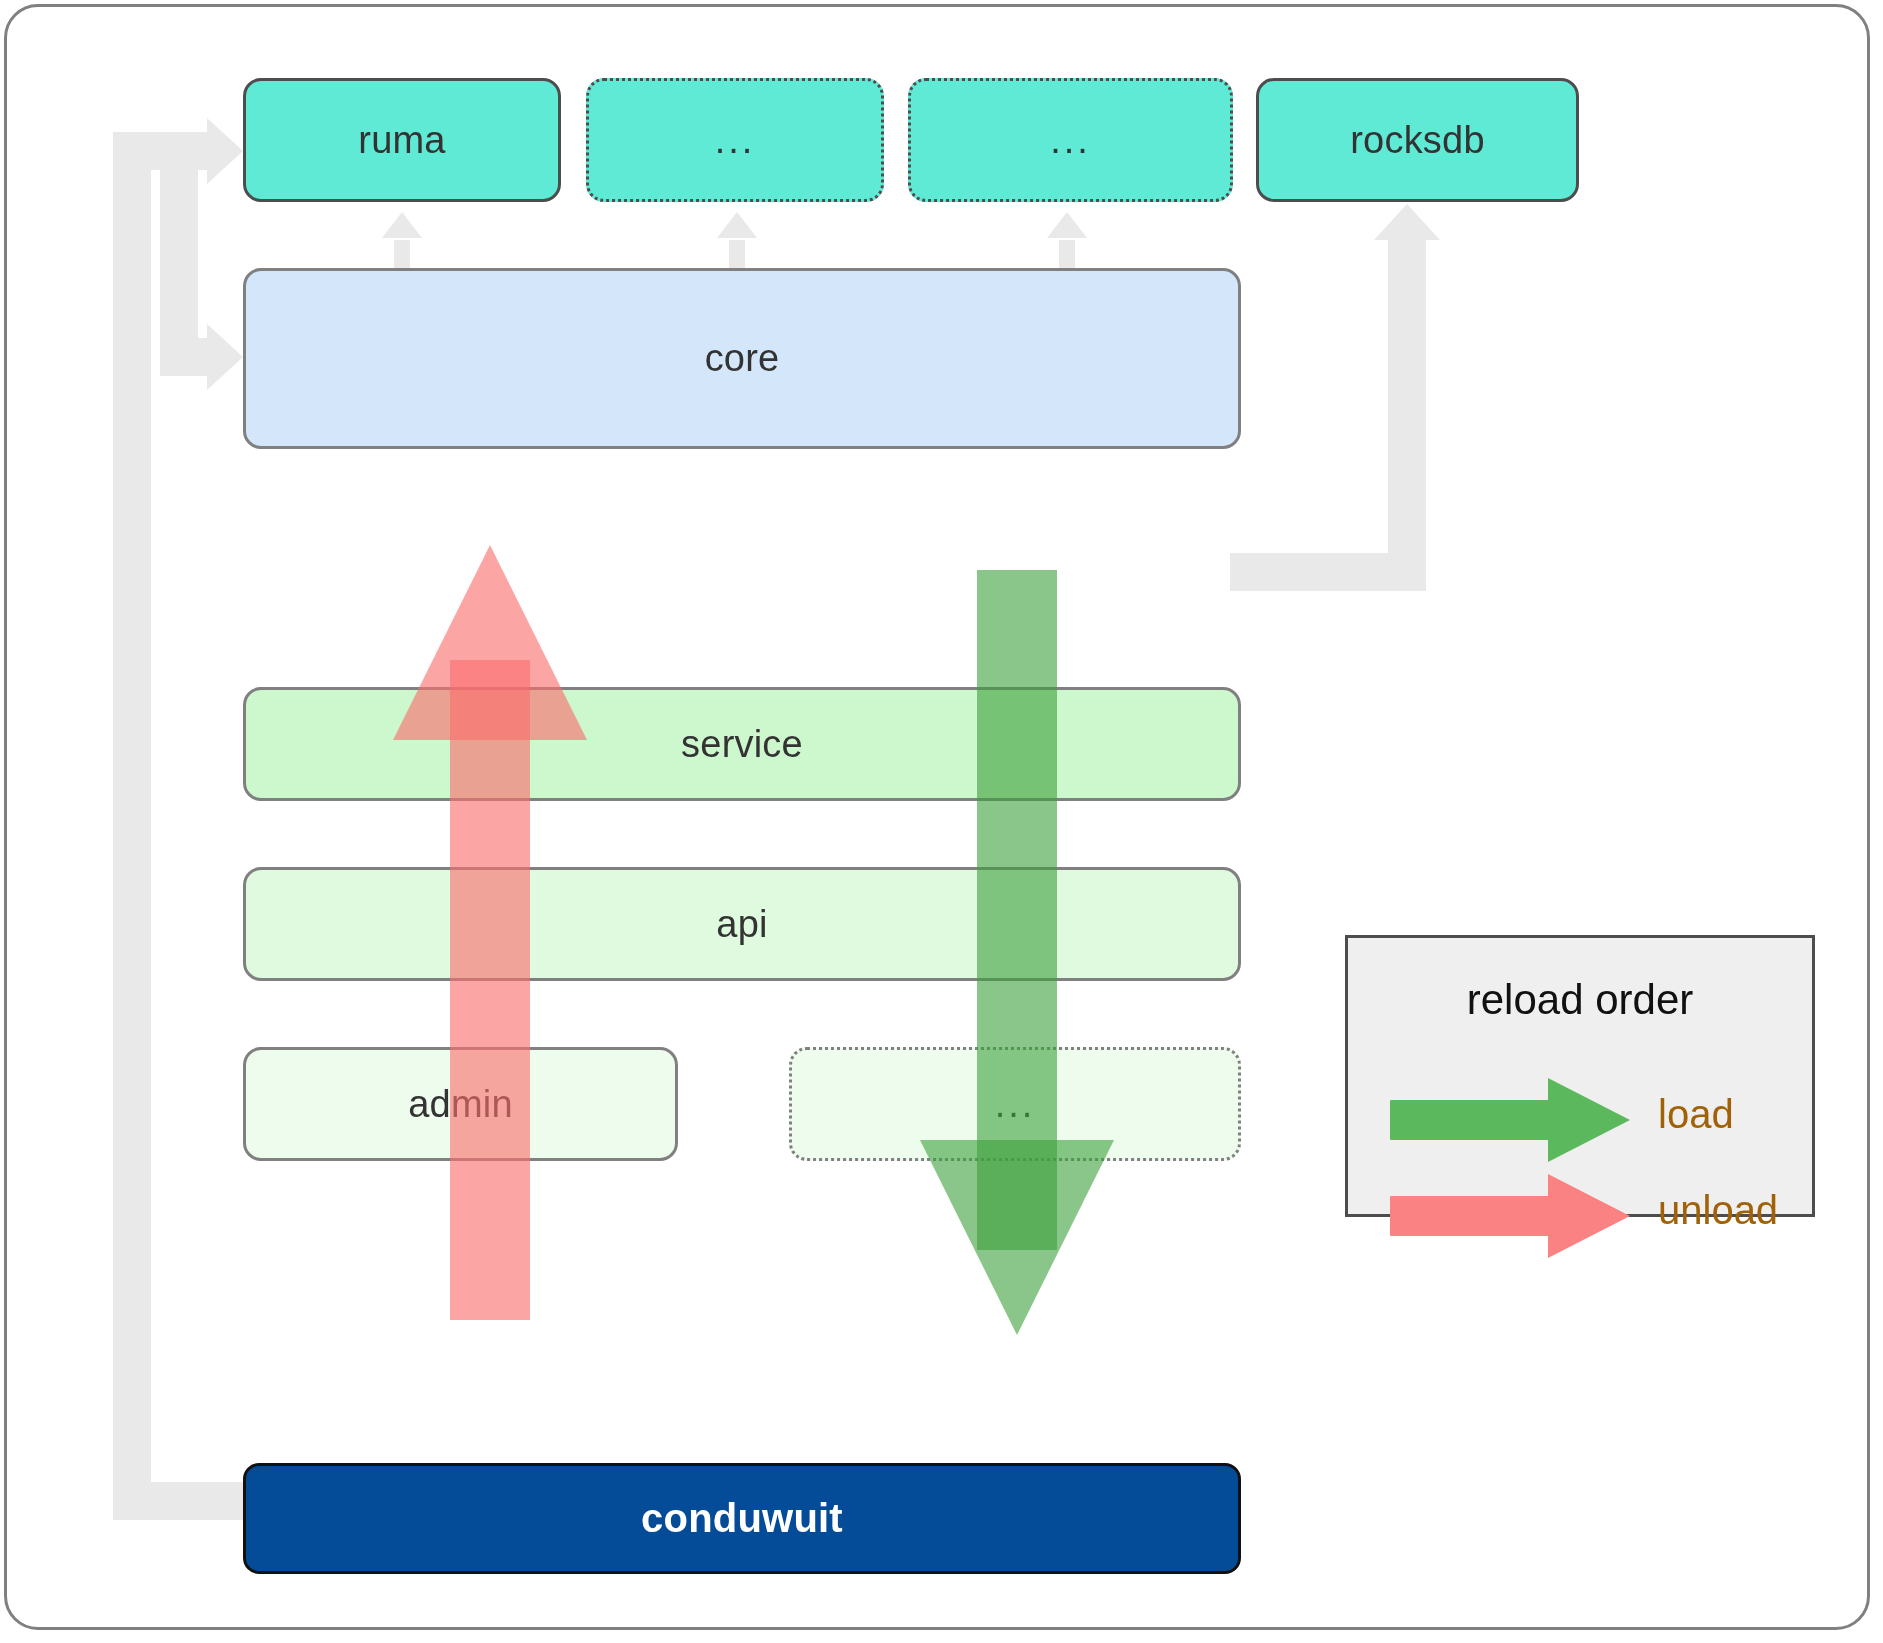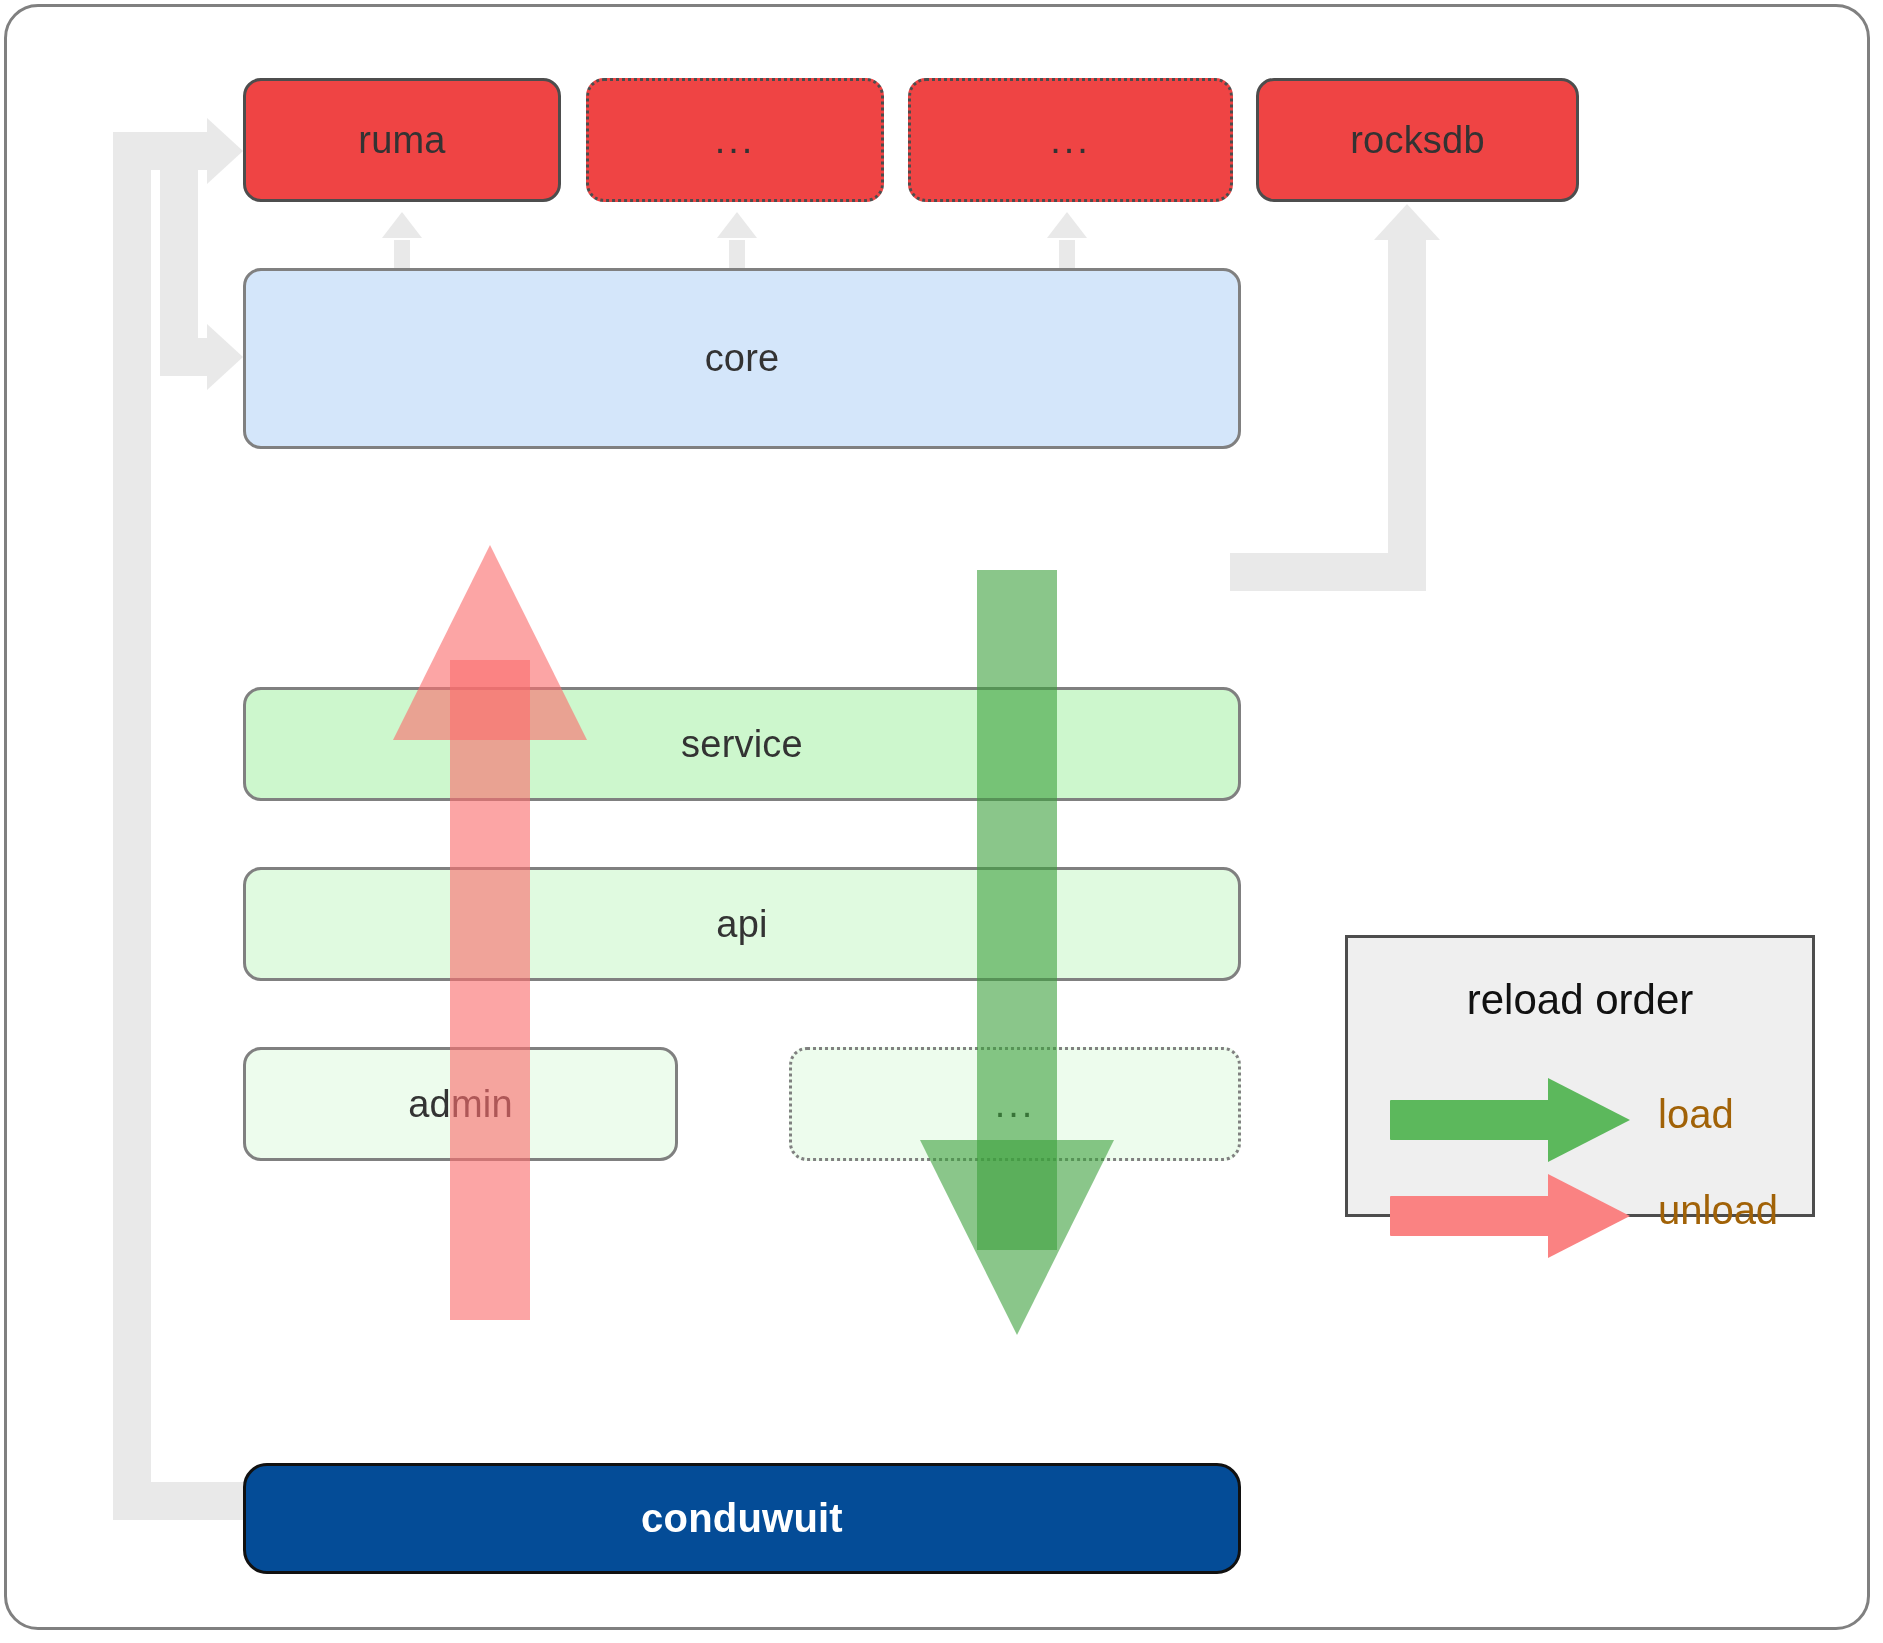--- a/index.html
+++ b/index.html
@@ -34,21 +34,21 @@
     display: flex;
     align-items: center;
     justify-content: center;
     border-radius: 14px;
     font-size: 36px;
     color: #333333;
     letter-spacing: 0.2px;
     z-index: 6;
   }
   .node.dep {
-    background: #ef4444;
+    background: #5eead4;
     border: 3px solid #4D4D4D;
     border-radius: 18px;
     font-size: 38px;
   }
   .node.dep.dotted {
     border: 3px dotted #4D4D4D;
   }
   .node.core {
     background: #D4E6FA;
     border: 3px solid #808080;
@@ -59,21 +59,21 @@
     border: 3px solid #808080;
     border-radius: 18px;
     font-size: 38px;
   }
   .node.layer.dotted {
     border: 3px dotted #808080;
   }
   .node.app {
     background: #044C97;
     border: 3px solid #111111;
-    border-radius: 24px;
+    border-radius: 16px;
     color: #ffffff;
     font-weight: bold;
     font-size: 40px;
   }
   .dots {
     letter-spacing: 3px;
     font-size: 38px;
     line-height: 0.5;
   }
 

